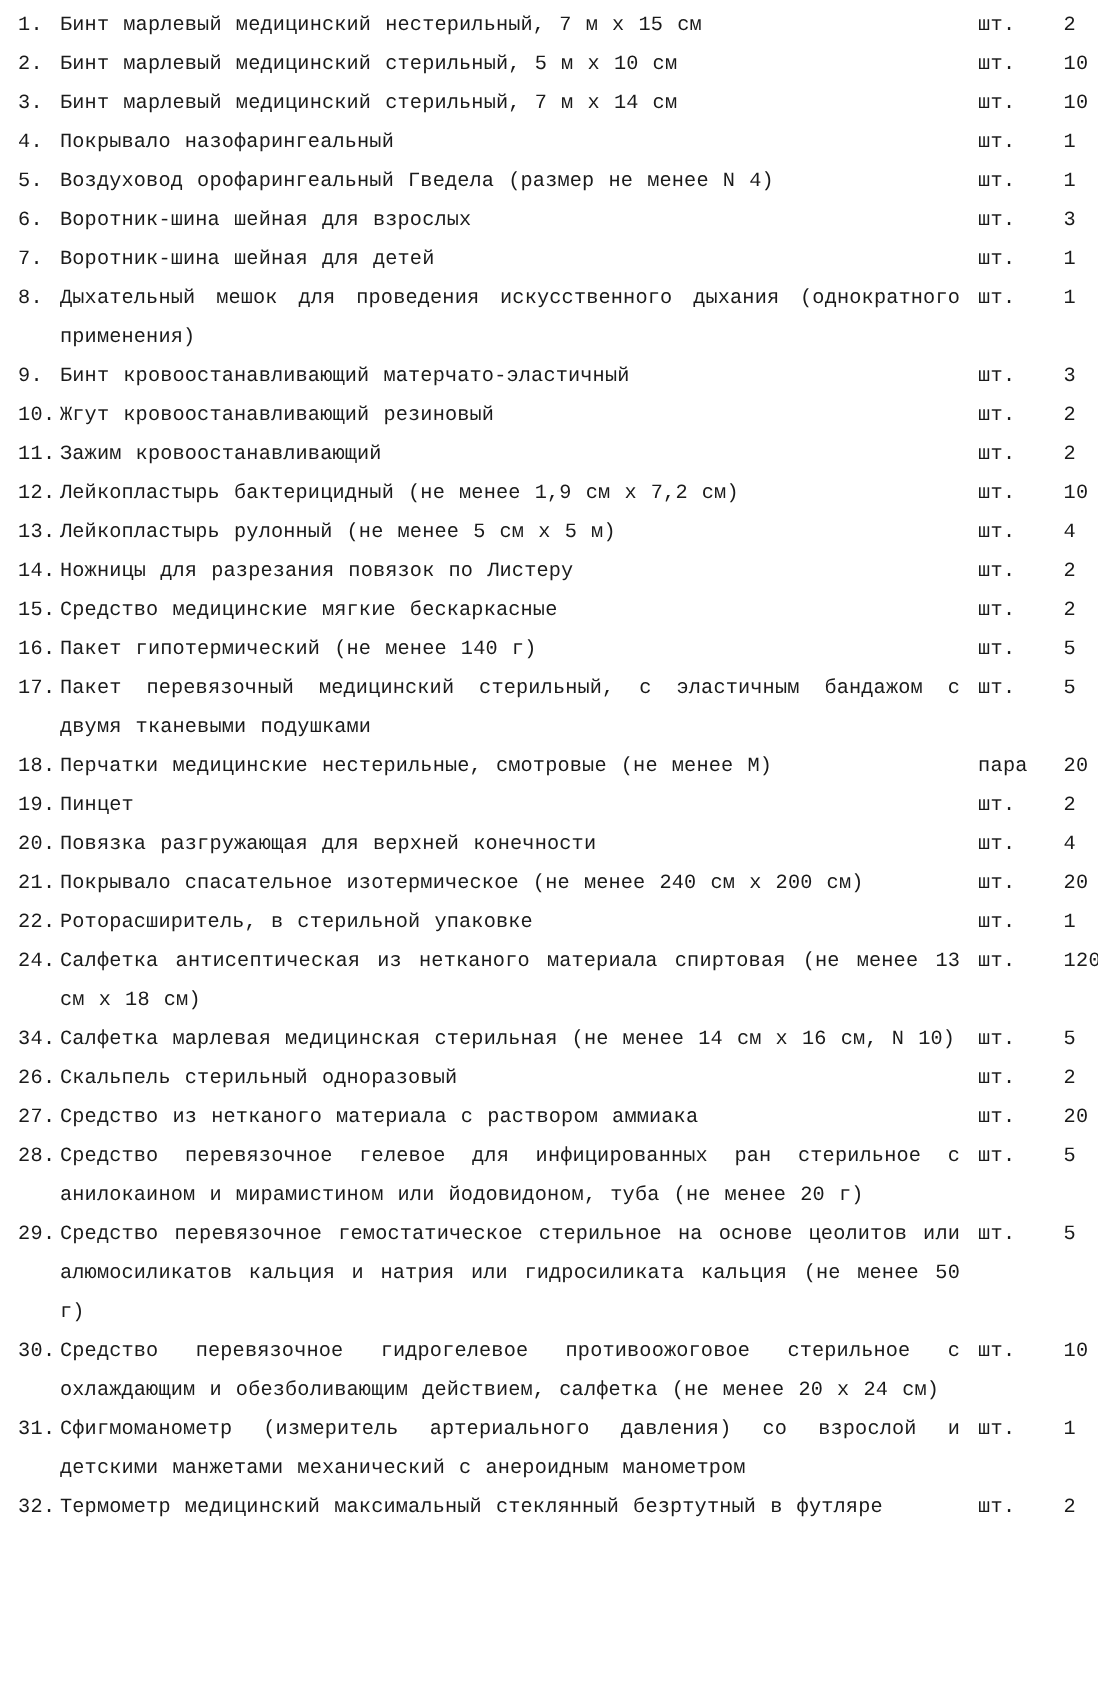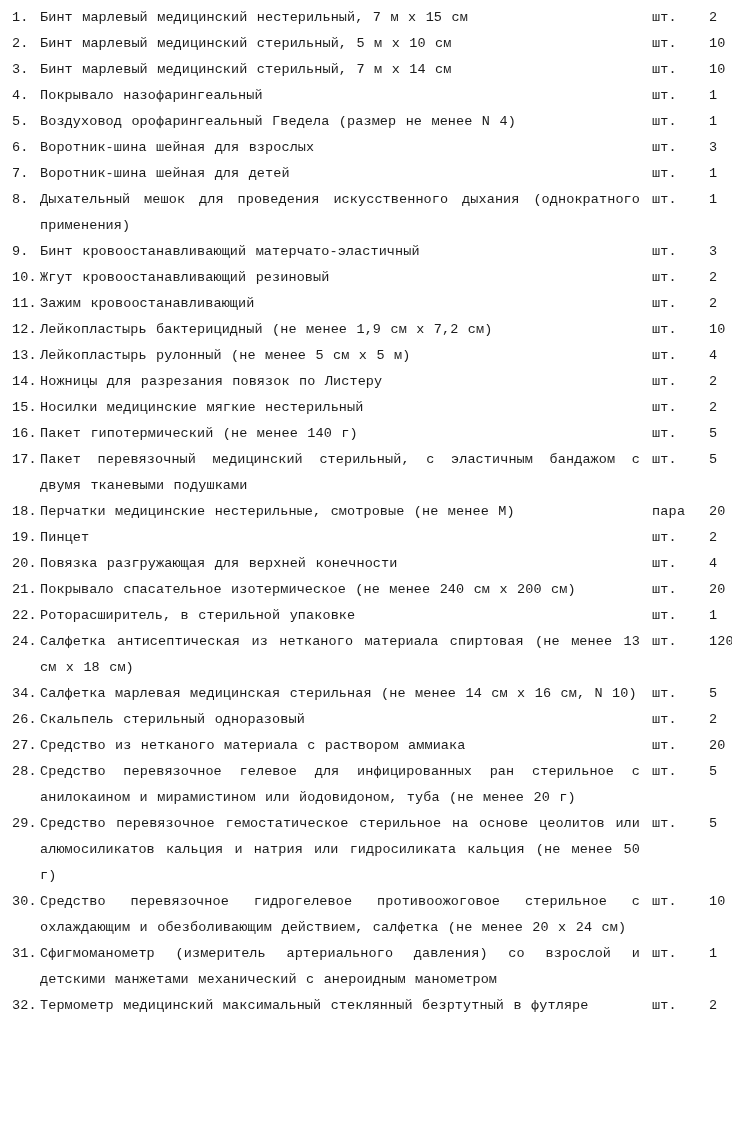--- a/index.html
+++ b/index.html
@@ -172,21 +172,21 @@
           <td class="col-qty">4</td>
         </tr>
         <tr class="item-row">
           <td class="col-num">14.</td>
           <td class="col-desc">Ножницы для разрезания повязок по Листеру</td>
           <td class="col-unit">шт.</td>
           <td class="col-qty">2</td>
         </tr>
         <tr class="item-row">
           <td class="col-num">15.</td>
-          <td class="col-desc">Носилки медицинские мягкие нестерильный</td>
+          <td class="col-desc">Средство медицинские мягкие бескаркасные</td>
           <td class="col-unit">шт.</td>
           <td class="col-qty">2</td>
         </tr>
         <tr class="item-row">
           <td class="col-num">16.</td>
           <td class="col-desc">Пакет гипотермический (не менее 140 г)</td>
           <td class="col-unit">шт.</td>
           <td class="col-qty">5</td>
         </tr>
         <tr class="item-row">

